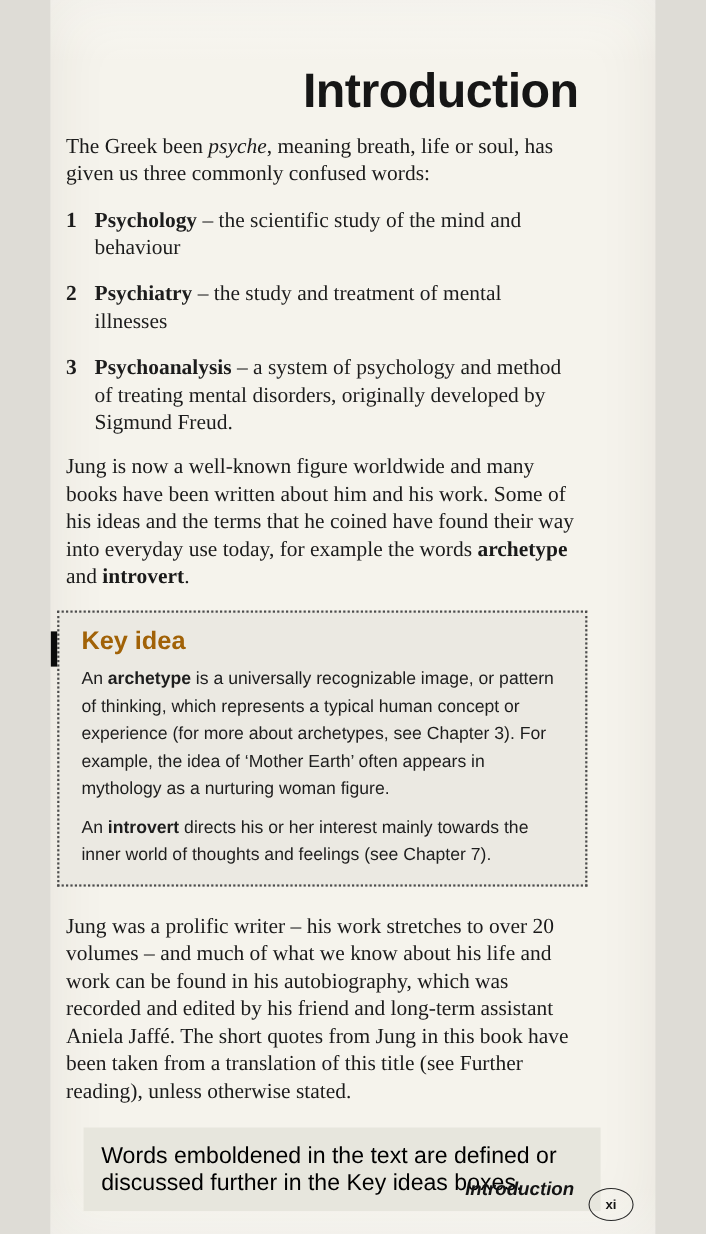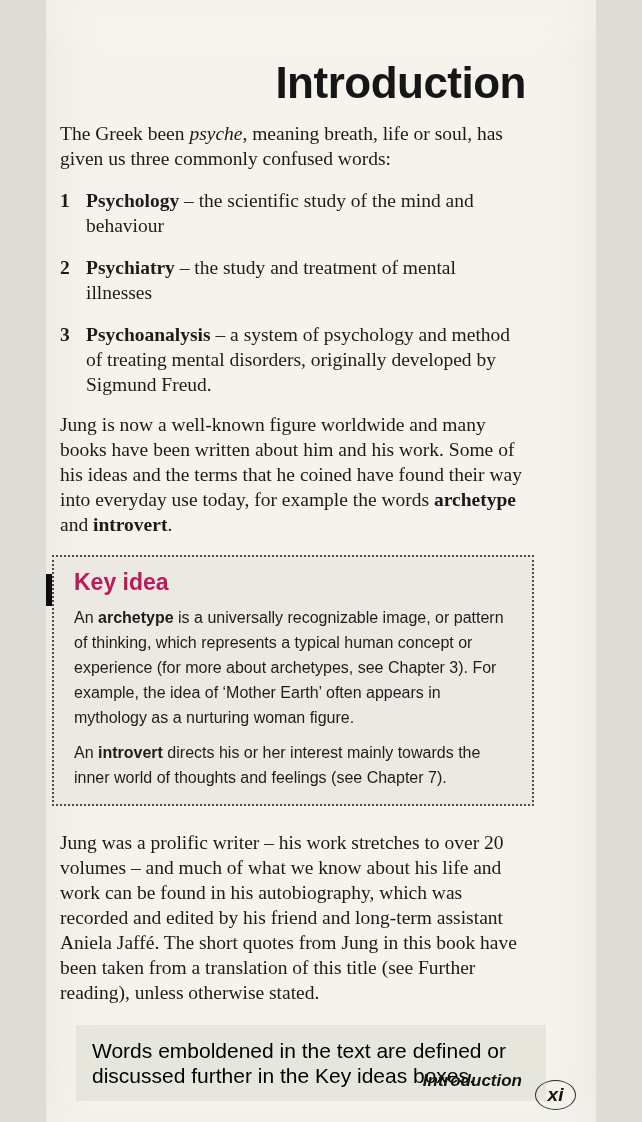--- a/index.html
+++ b/index.html
@@ -48,21 +48,21 @@
     background:#ebe9e2;
     border:2px dotted #4c4c4c;
     padding:12px 16px 14px 20px;
     font-family:"Liberation Sans", sans-serif;
   }
   .key-box h2 {
     font-family:"Liberation Sans", sans-serif;
     font-size:23px;
     line-height:26px;
     font-weight:700;
-    color:#be185d;
+    color:#a16207;
   }
   .key-box p {
     font-size:16px;
     line-height:25px;
     margin-top:10px;
     color:#1d1d1d;
   }
   .p4 { margin-top:24px; }
   .note-box {
     margin:20px -20px 0 16px;
@@ -96,23 +96,22 @@
     color:#141414;
   }
   .page-num {
     width:41px; height:30px;
     border:1.6px solid #2b2b2b;
     border-radius:50%;
     display:flex;
     align-items:center;
     justify-content:center;
     font-family:"Liberation Sans", sans-serif;
-    font-style:italic;
     font-weight:700;
-    font-size:19px;
+    font-size:12px;
     color:#141414;
     margin-top:28px;
   }
 </style>
 </head>
 <body>
 
 <div class="page">
   <div class="thumb-tab"></div>
 

